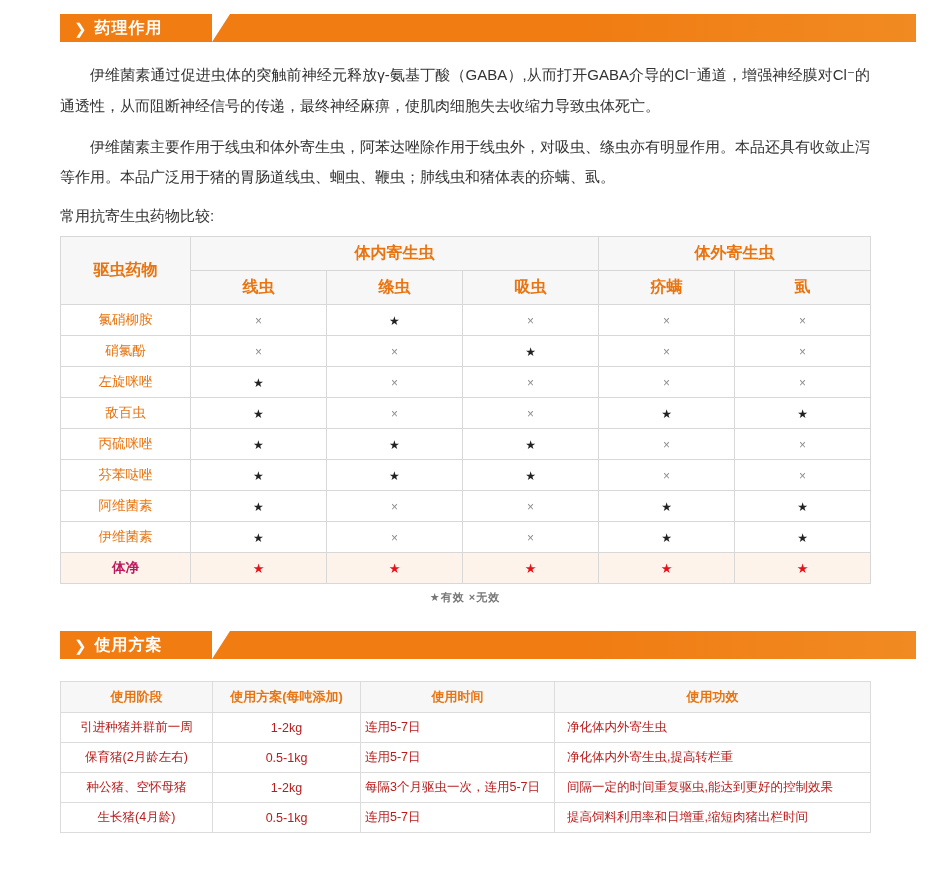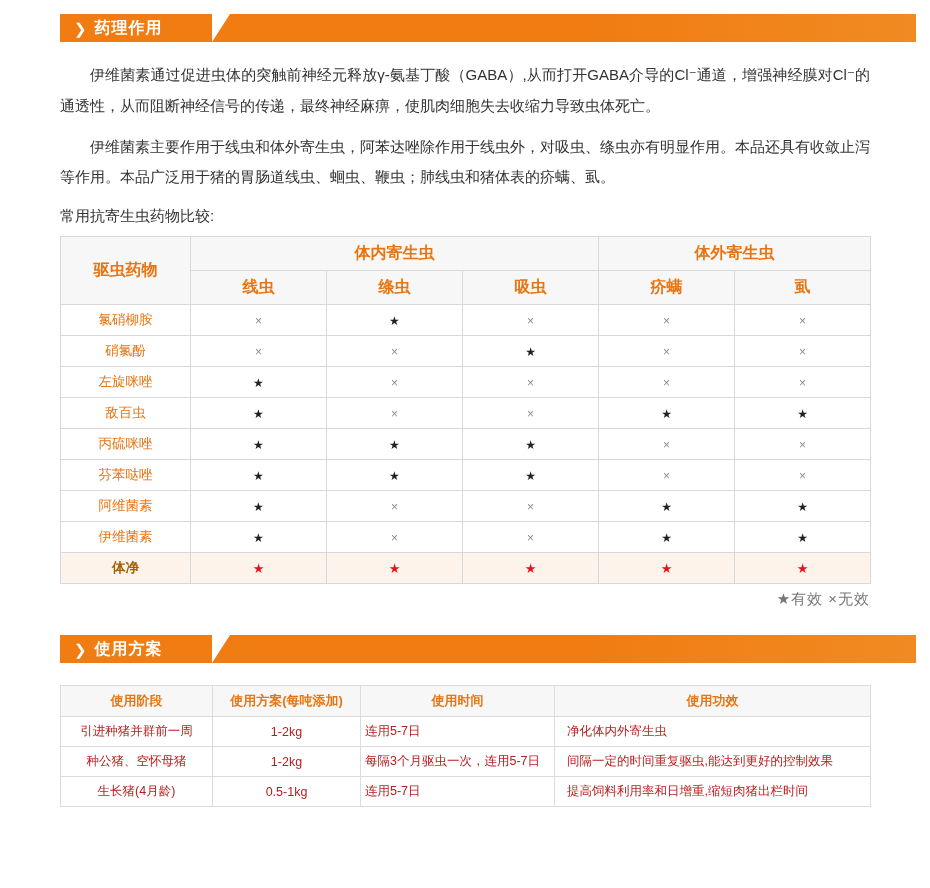--- a/index.html
+++ b/index.html
@@ -99,42 +99,43 @@
   table.grid td.rowname {
     color: #e87511;
     font-weight: normal;
     font-size: 13.5px;
   }
   table.grid tr.highlight td {
     background: #fdf3ea;
     font-weight: bold;
   }
   table.grid tr.highlight td.rowname {
-    color: #a16207;
+    color: #be185d;
     font-weight: bold;
   }
   .star {
     color: #222222;
     font-size: 12px;
   }
   .star.red {
     color: #e4121a;
     font-size: 13px;
   }
   .cross {
     color: #8c8c8c;
     font-size: 12px;
   }
   .legend {
     width: 810px;
-    text-align: right;
-    font-size: 15px;
+    text-align: center;
+    font-size: 11px;
     color: #777777;
     margin: 6px 0 0 0;
     letter-spacing: 1px;
+    font-weight: bold;
   }
 
   
   table.usage {
     border-collapse: collapse;
     width: 810px;
     font-size: 12.5px;
     table-layout: fixed;
     border-radius: 9px;
   }
@@ -305,20 +306,26 @@
         </tr>
       </thead>
       <tbody>
           <tr>
             <td class="c0">引进种猪并群前一周</td>
             <td class="c1">1-2kg</td>
             <td class="c2">连用5-7日</td>
             <td class="c3">净化体内外寄生虫</td>
           </tr>
           <tr>
+            <td class="c0">保育猪(2月龄左右)</td>
+            <td class="c1">0.5-1kg</td>
+            <td class="c2">连用5-7日</td>
+            <td class="c3">净化体内外寄生虫,提高转栏重</td>
+          </tr>
+          <tr>
             <td class="c0">种公猪、空怀母猪</td>
             <td class="c1">1-2kg</td>
             <td class="c2">每隔3个月驱虫一次，连用5-7日</td>
             <td class="c3">间隔一定的时间重复驱虫,能达到更好的控制效果</td>
           </tr>
           <tr>
             <td class="c0">生长猪(4月龄)</td>
             <td class="c1">0.5-1kg</td>
             <td class="c2">连用5-7日</td>
             <td class="c3">提高饲料利用率和日增重,缩短肉猪出栏时间</td>

